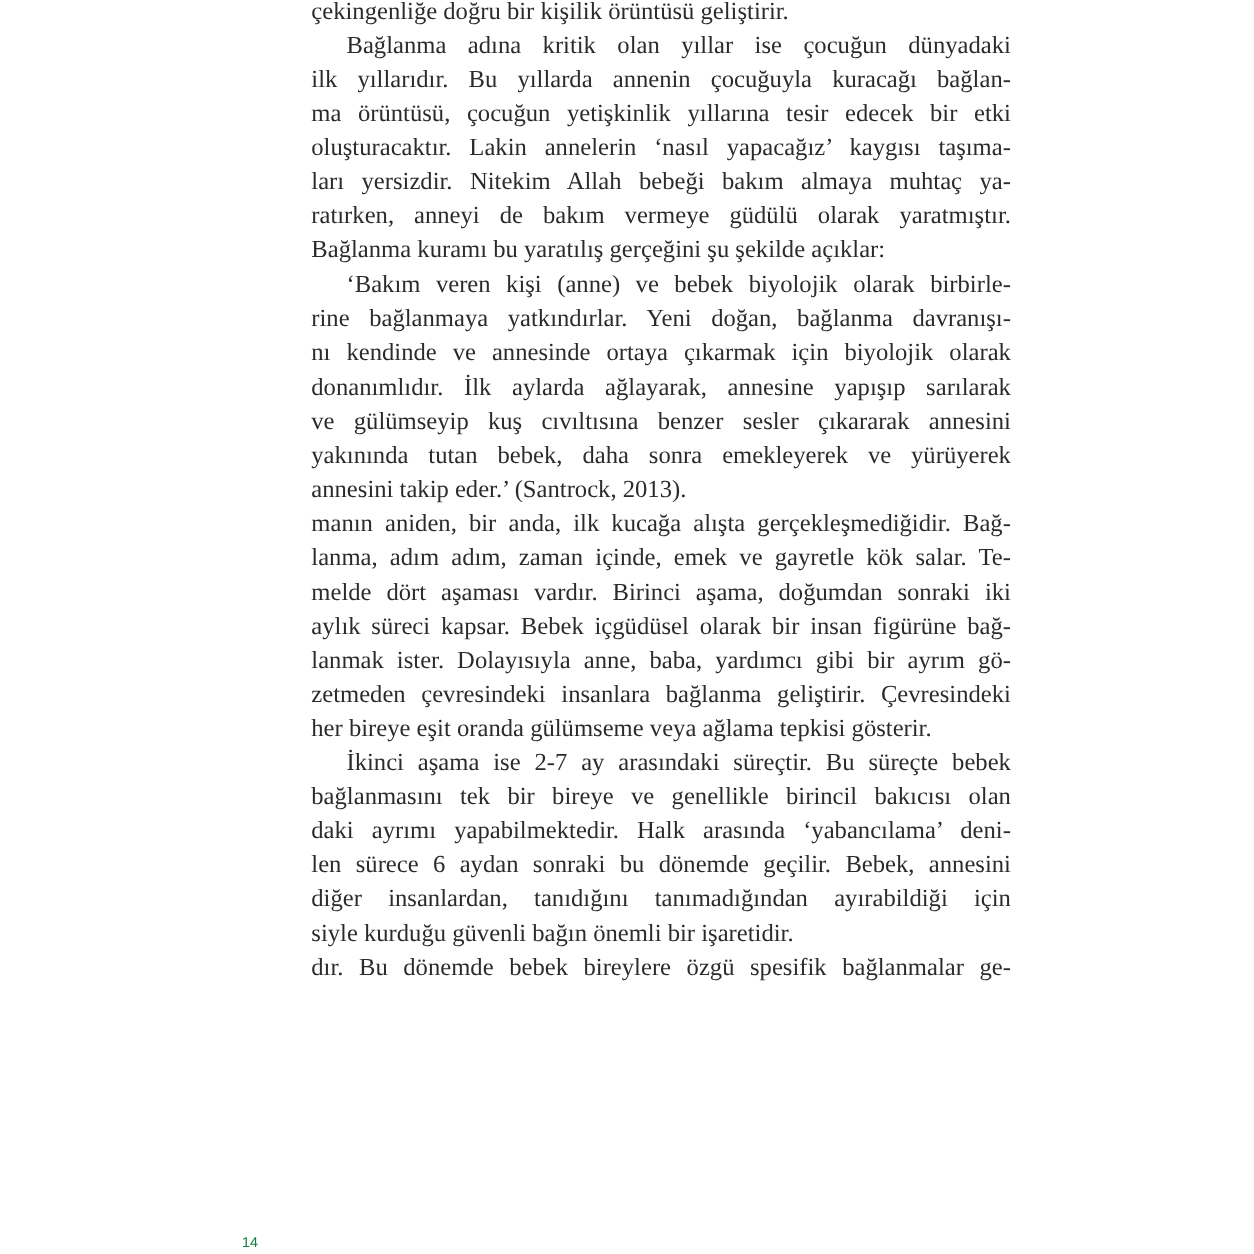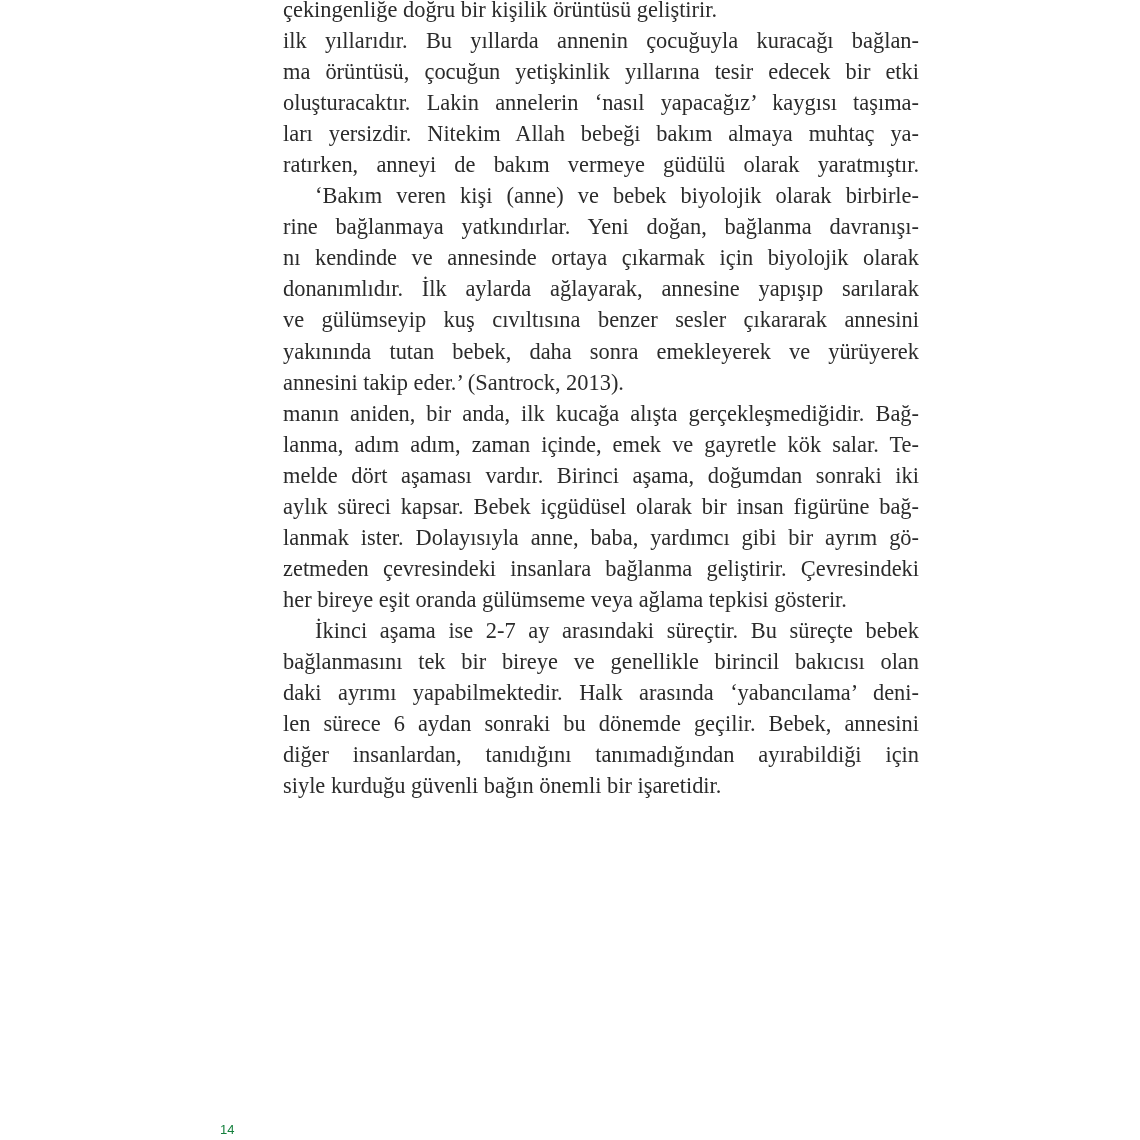--- a/index.html
+++ b/index.html
@@ -58,25 +58,27 @@
 <body>
 
 <div class="page">
   <div class="text-block">
 
     <div>
       <span class="line last">çekingenliğe doğru bir kişilik örüntüsü geliştirir.</span>
     </div>
 
     <div>
+      <span class="line indent">Bağlanma adına kritik olan yıllar ise çocuğun dünyadaki</span>
       <span class="line">ilk yıllarıdır. Bu yıllarda annenin çocuğuyla kuracağı bağlan-</span>
       <span class="line">ma örüntüsü, çocuğun yetişkinlik yıllarına tesir edecek bir etki</span>
       <span class="line">oluşturacaktır. Lakin annelerin ‘nasıl yapacağız’ kaygısı taşıma-</span>
       <span class="line">ları yersizdir. Nitekim Allah bebeği bakım almaya muhtaç ya-</span>
       <span class="line">ratırken, anneyi de bakım vermeye güdülü olarak yaratmıştır.</span>
+      <span class="line last">Bağlanma kuramı bu yaratılış gerçeğini şu şekilde açıklar:</span>
     </div>
 
     <div>
       <span class="line indent">‘Bakım veren kişi (anne) ve bebek biyolojik olarak birbirle-</span>
       <span class="line">rine bağlanmaya yatkındırlar. Yeni doğan, bağlanma davranışı-</span>
       <span class="line">nı kendinde ve annesinde ortaya çıkarmak için biyolojik olarak</span>
       <span class="line">donanımlıdır. İlk aylarda ağlayarak, annesine yapışıp sarılarak</span>
       <span class="line">ve gülümseyip kuş cıvıltısına benzer sesler çıkararak annesini</span>
       <span class="line">yakınında tutan bebek, daha sonra emekleyerek ve yürüyerek</span>
       <span class="line last">annesini takip eder.’ (Santrock, 2013).</span>
@@ -95,18 +97,19 @@
     <div>
       <span class="line indent">İkinci aşama ise 2-7 ay arasındaki süreçtir. Bu süreçte bebek</span>
       <span class="line">bağlanmasını tek bir bireye ve genellikle birincil bakıcısı olan</span>
       <span class="line">daki ayrımı yapabilmektedir. Halk arasında ‘yabancılama’ deni-</span>
       <span class="line">len sürece 6 aydan sonraki bu dönemde geçilir. Bebek, annesini</span>
       <span class="line">diğer insanlardan, tanıdığını tanımadığından ayırabildiği için</span>
       <span class="line last">siyle kurduğu güvenli bağın önemli bir işaretidir.</span>
     </div>
 
     <div>
+      <span class="line">dır. Bu dönemde bebek bireylere özgü spesifik bağlanmalar ge-</span>
     </div>
 
   </div>
 
   <div class="page-number">14</div>
 </div>
 
 </body></html>

